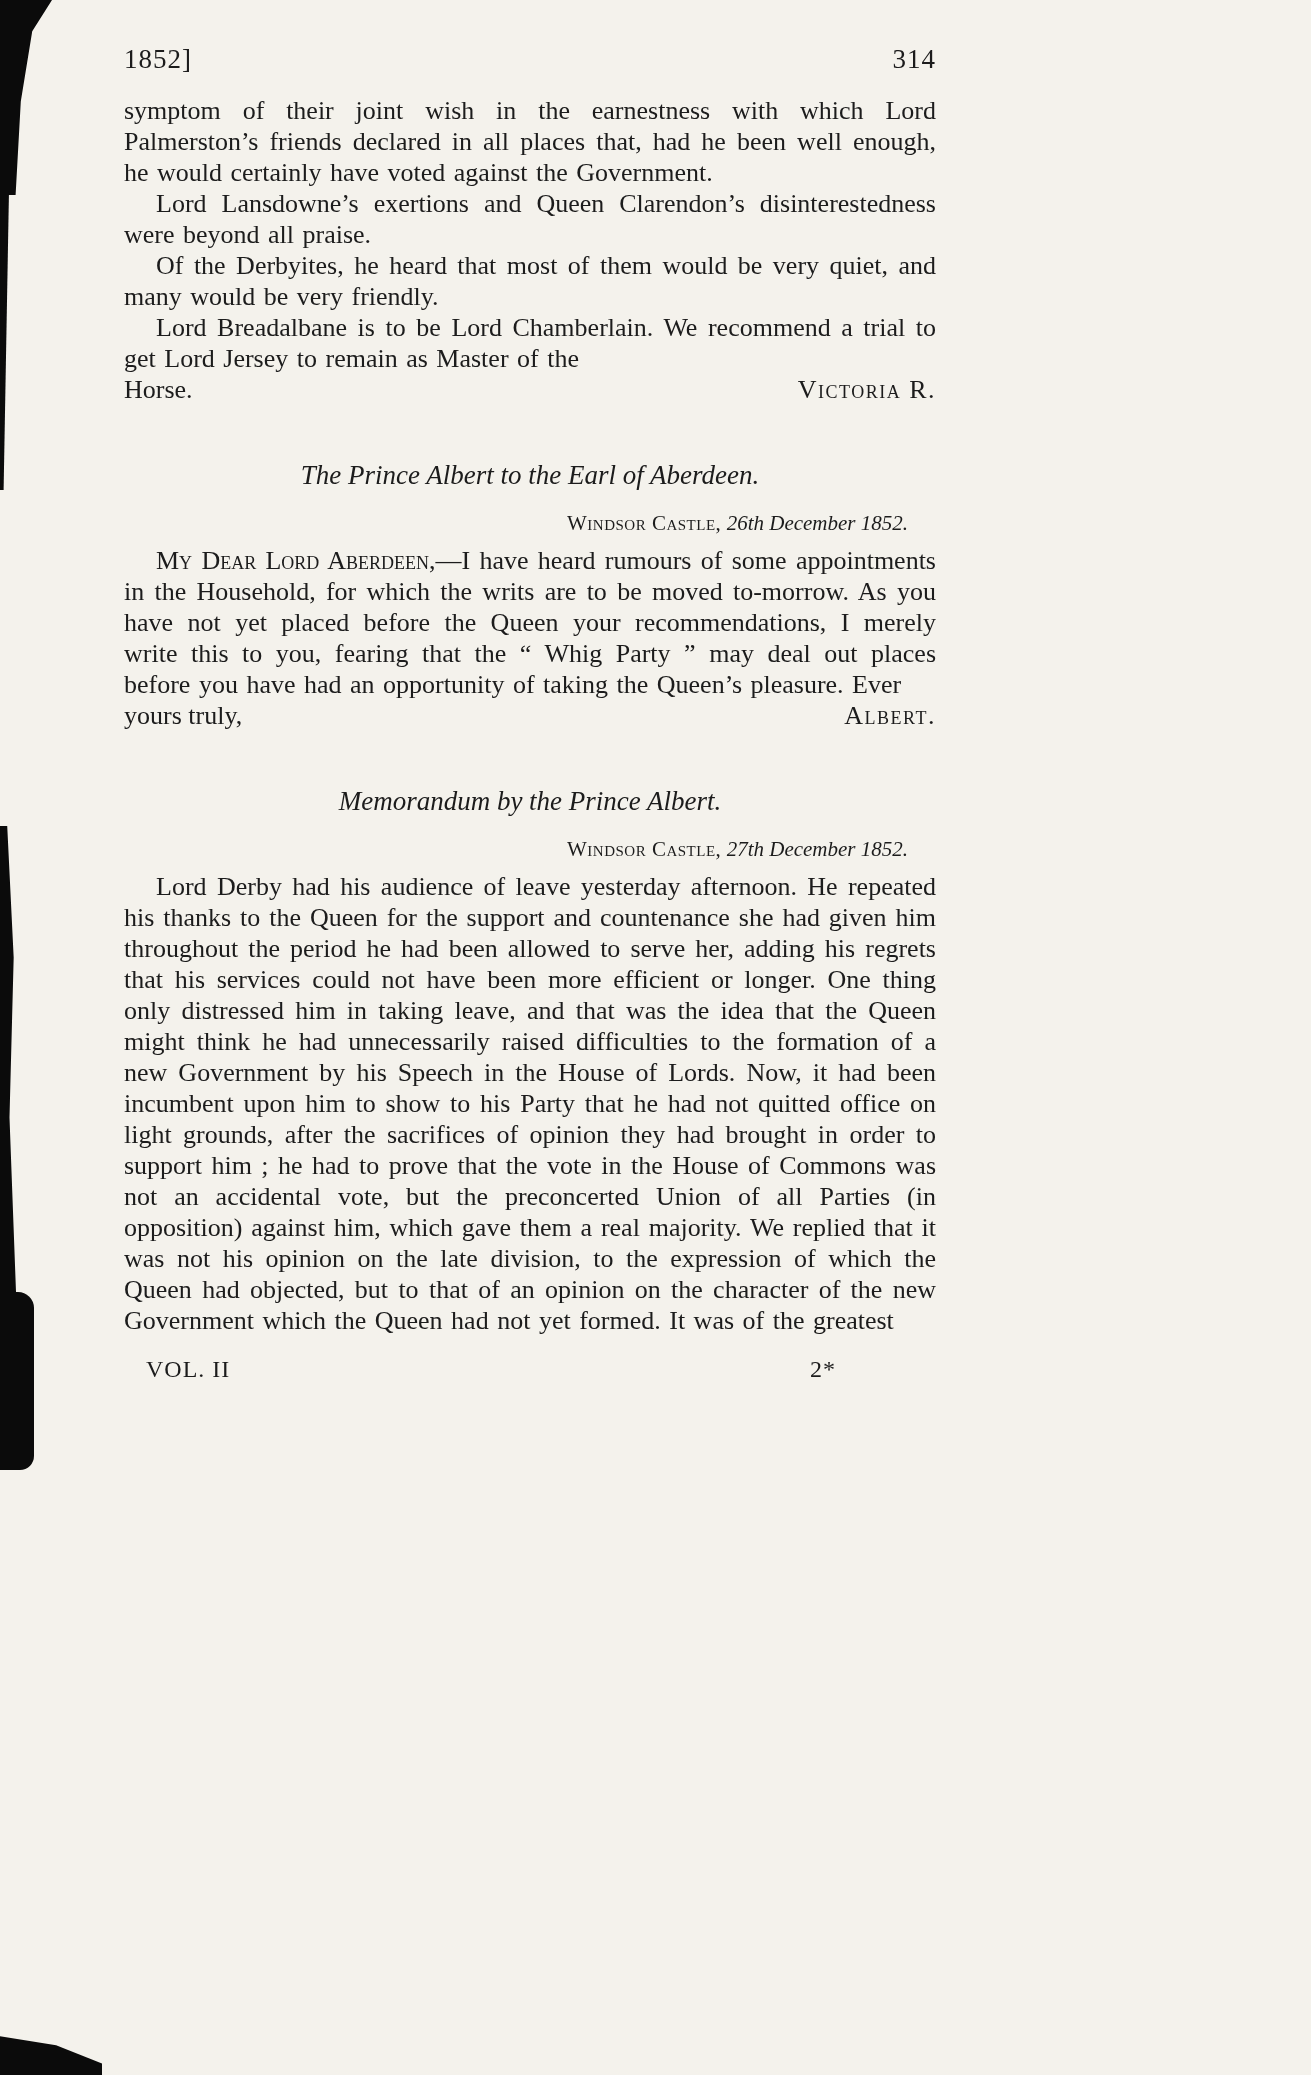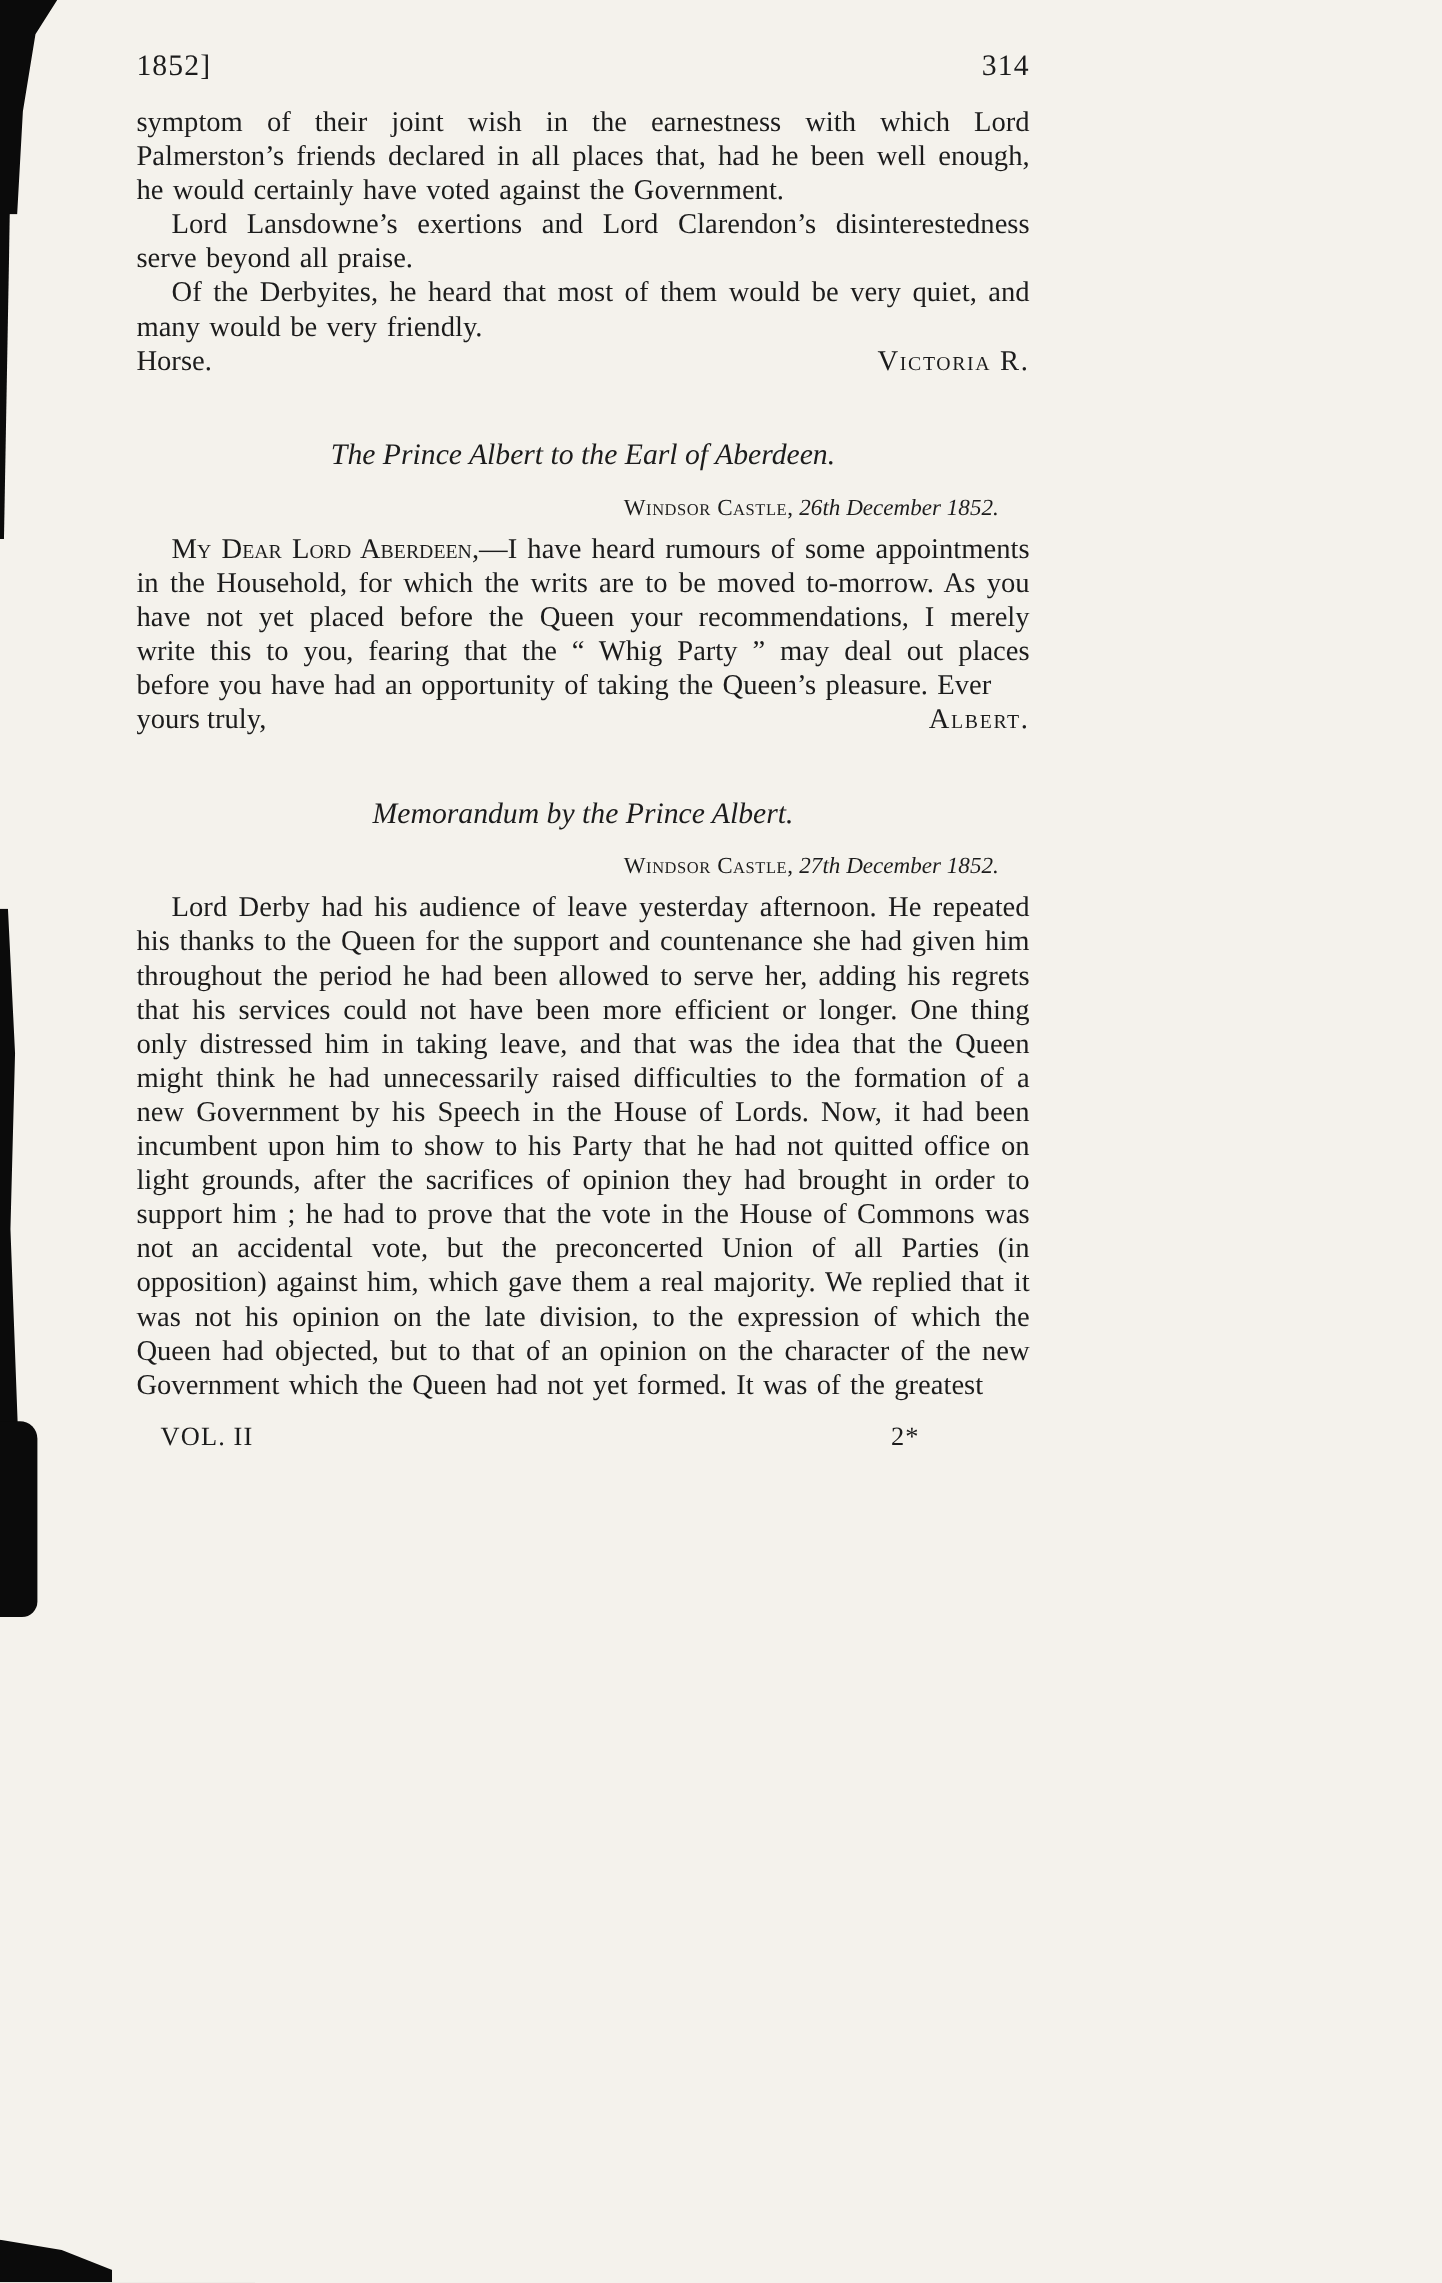--- a/index.html
+++ b/index.html
@@ -106,22 +106,23 @@
   <div class="artifact a4"></div>
 
   <div class="content">
 
     <div class="running-head">
       <span>1852]</span>
       <span>314</span>
     </div>
 
     <p class="body">symptom of their joint wish in the earnestness with which Lord Palmerston’s friends declared in all places that, had he been well enough, he would certainly have voted against the Government.</p>
-    <p class="body indent">Lord Lansdowne’s exertions and Lord Clarendon’s disinterestedness serve beyond all praise.</p>
+    <p class="body indent">Lord Lansdowne’s exertions and Queen Clarendon’s disinterestedness were beyond all praise.</p>
     <p class="body indent">Of the Derbyites, he heard that most of them would be very quiet, and many would be very friendly.</p>
+    <p class="body indent">Lord Breadalbane is to be Lord Chamberlain.  We recommend a trial to get Lord Jersey to remain as Master of the</p>
     <div class="sigline">
       <span>Horse.</span>
       <span class="sig">Victoria R.</span>
     </div>
 
     <div class="letter-heading">The Prince Albert to the Earl of Aberdeen.</div>
     <div class="dateline">
       <span class="place">Windsor Castle,</span>
       <span class="date">26th December 1852.</span>
     </div>

